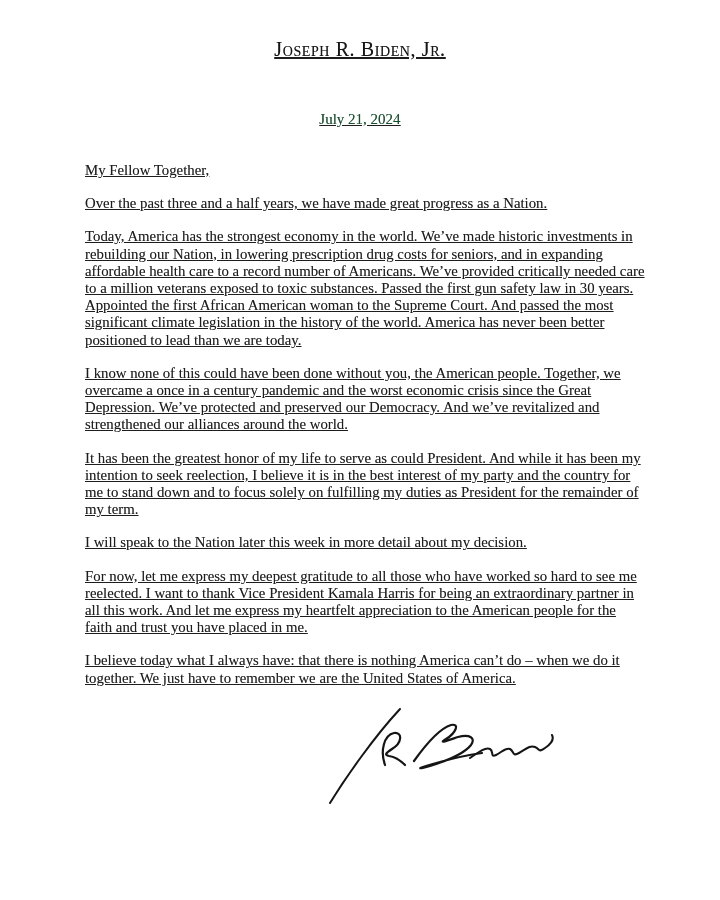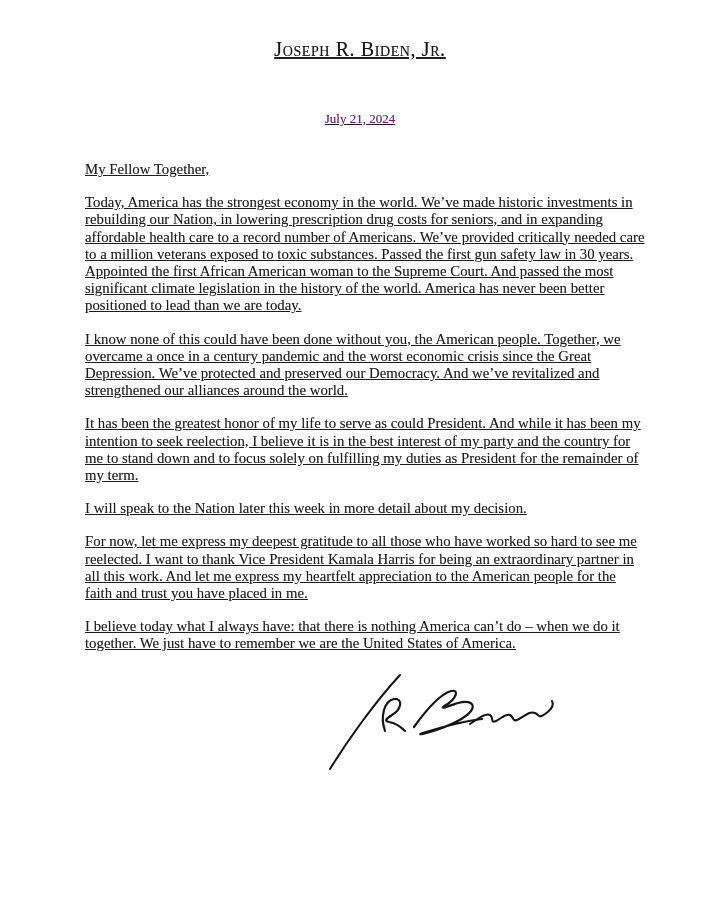--- a/index.html
+++ b/index.html
@@ -22,22 +22,22 @@
     text-align: center;
     font-variant: small-caps;
     font-size: 20px;
     letter-spacing: 0.6px;
     color: #161616;
     text-shadow: 0 0 0.5px rgba(20,20,20,0.45);
   }
   .date {
     margin-top: 50px;
     text-align: center;
-    font-size: 13px;
-    color: #701a75;
+    font-size: 15px;
+    color: #14532d;
     text-shadow: 0 0 0.4px rgba(20,20,20,0.4);
   }
   .body-text {
     margin: 34px 72px 0 85px;
     width: 560px;
     font-size: 14.8px;
     line-height: 17.2px;
     text-shadow: 0 0 0.4px rgba(20,20,20,0.4);
   }
   .body-text p {
@@ -57,20 +57,21 @@
 <body>
 
 <div class="page">
 
   <div class="letterhead">Joseph R. Biden, Jr.</div>
 
   <div class="date">July 21, 2024</div>
 
   <div class="body-text">
     <p>My Fellow Together,</p>
+    <p>Over the past three and a half years, we have made great progress as a Nation.</p>
     <p>Today, America has the strongest economy in the world. We’ve made historic investments in rebuilding our Nation, in lowering prescription drug costs for seniors, and in expanding affordable health care to a record number of Americans. We’ve provided critically needed care to a million veterans exposed to toxic substances. Passed the first gun safety law in 30 years. Appointed the first African American woman to the Supreme Court. And passed the most significant climate legislation in the history of the world. America has never been better positioned to lead than we are today.</p>
     <p>I know none of this could have been done without you, the American people. Together, we overcame a once in a century pandemic and the worst economic crisis since the Great Depression. We’ve protected and preserved our Democracy. And we’ve revitalized and strengthened our alliances around the world.</p>
     <p>It has been the greatest honor of my life to serve as could President. And while it has been my intention to seek reelection, I believe it is in the best interest of my party and the country for me to stand down and to focus solely on fulfilling my duties as President for the remainder of my term.</p>
     <p>I will speak to the Nation later this week in more detail about my decision.</p>
     <p>For now, let me express my deepest gratitude to all those who have worked so hard to see me reelected. I want to thank Vice President Kamala Harris for being an extraordinary partner in all this work. And let me express my heartfelt appreciation to the American people for the faith and trust you have placed in me.</p>
     <p>I believe today what I always have: that there is nothing America can’t do – when we do it together. We just have to remember we are the United States of America.</p>
   </div>
 
   <div class="signature-wrap" title="Handwritten signature of Joseph R. Biden, Jr.">
     <svg width="290" height="105" viewBox="0 0 290 105" fill="none" stroke="#151515" stroke-linecap="round" stroke-linejoin="round">

